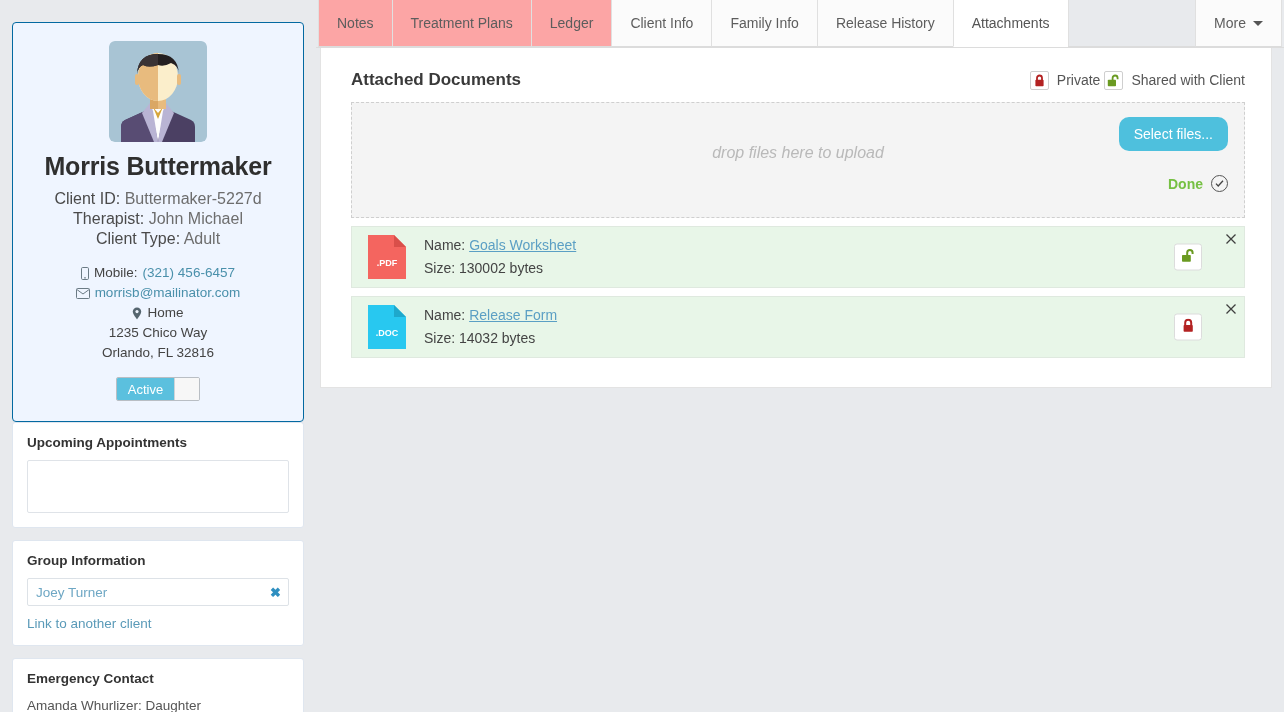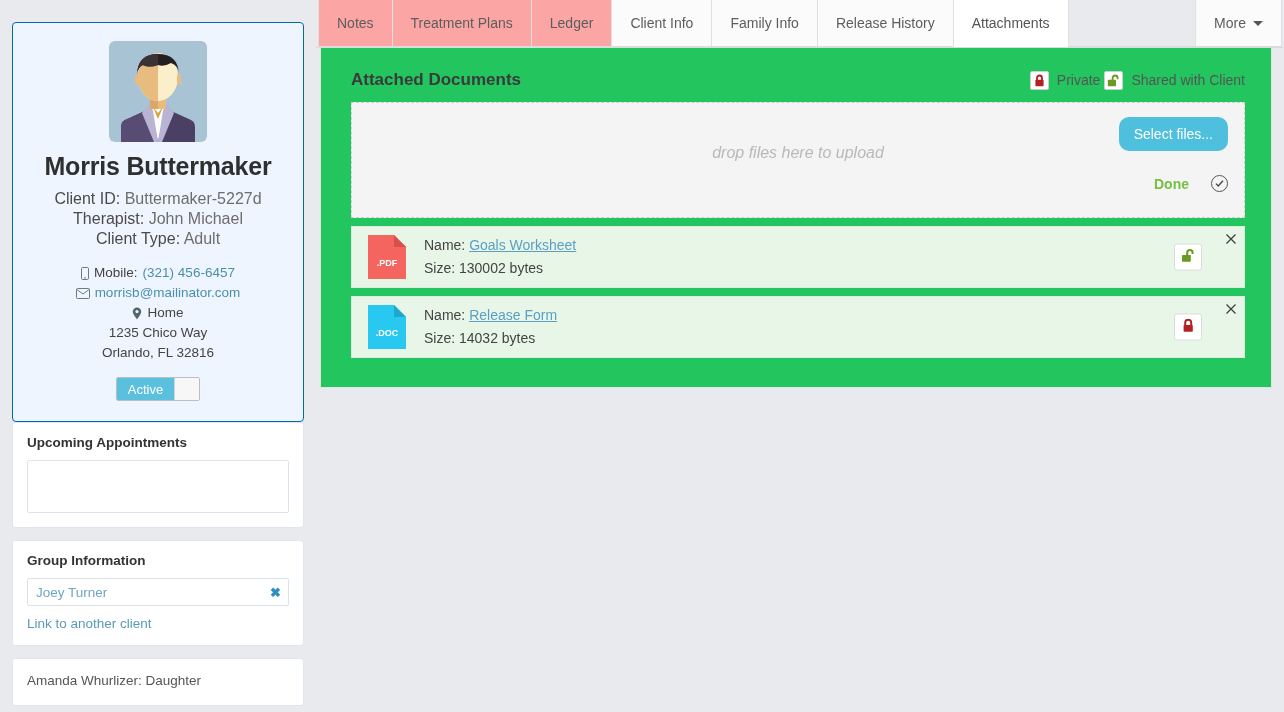--- a/index.html
+++ b/index.html
@@ -139,21 +139,21 @@
     margin-right: 2px;
   }
   .caret {
     width: 0; height: 0;
     border-left: 5px solid transparent;
     border-right: 5px solid transparent;
     border-top: 5px solid #555;
   }
 
   .content-panel {
-    background: #22c55e;
+    background: #ffffff;
     margin: 0 12px 0 4px;
     min-height: 340px;
     height: 338px;
     border: 1px solid #e3e3e3;
     border-top: none;
     padding: 22px 26px 18px 30px;
     position: relative;
   }
   .content-head {
     display: flex; align-items: center; justify-content: space-between;
@@ -190,21 +190,21 @@
     background: #4ec0dd;
     color: #fff;
     font-size: 14px;
     padding: 9px 15px;
     border-radius: 10px;
     border: none;
     font-family: "Liberation Sans", sans-serif;
   }
   .done-row {
     position: absolute; right: 16px; top: 72px;
-    display: flex; align-items: center; gap: 22px;
+    display: flex; align-items: center; gap: 8px;
   }
   .done-label { color: #76c043; font-size: 14px; font-weight: bold; }
   .check-circle {
     width: 17px; height: 17px; border-radius: 50%;
     border: 1px solid #555;
     display: flex; align-items: center; justify-content: center;
   }
 
   .file-row {
     position: relative;
@@ -326,20 +326,21 @@
     <div class="panel">
       <div class="panel-title">Group Information</div>
       <div class="grp-input">
         <span>Joey Turner</span>
         <span class="grp-x">✖</span>
       </div>
       <div class="link-row">Link to another client</div>
     </div>
 
     <div class="panel">
+      <div class="panel-title">Emergency Contact</div>
       <div class="emer-line">Amanda Whurlizer: Daughter</div>
 
     </div>
   </div>
 
   <div class="main">
 
     <div class="tabbar">
       <div class="tab blue">
           <span>Notes</span>

